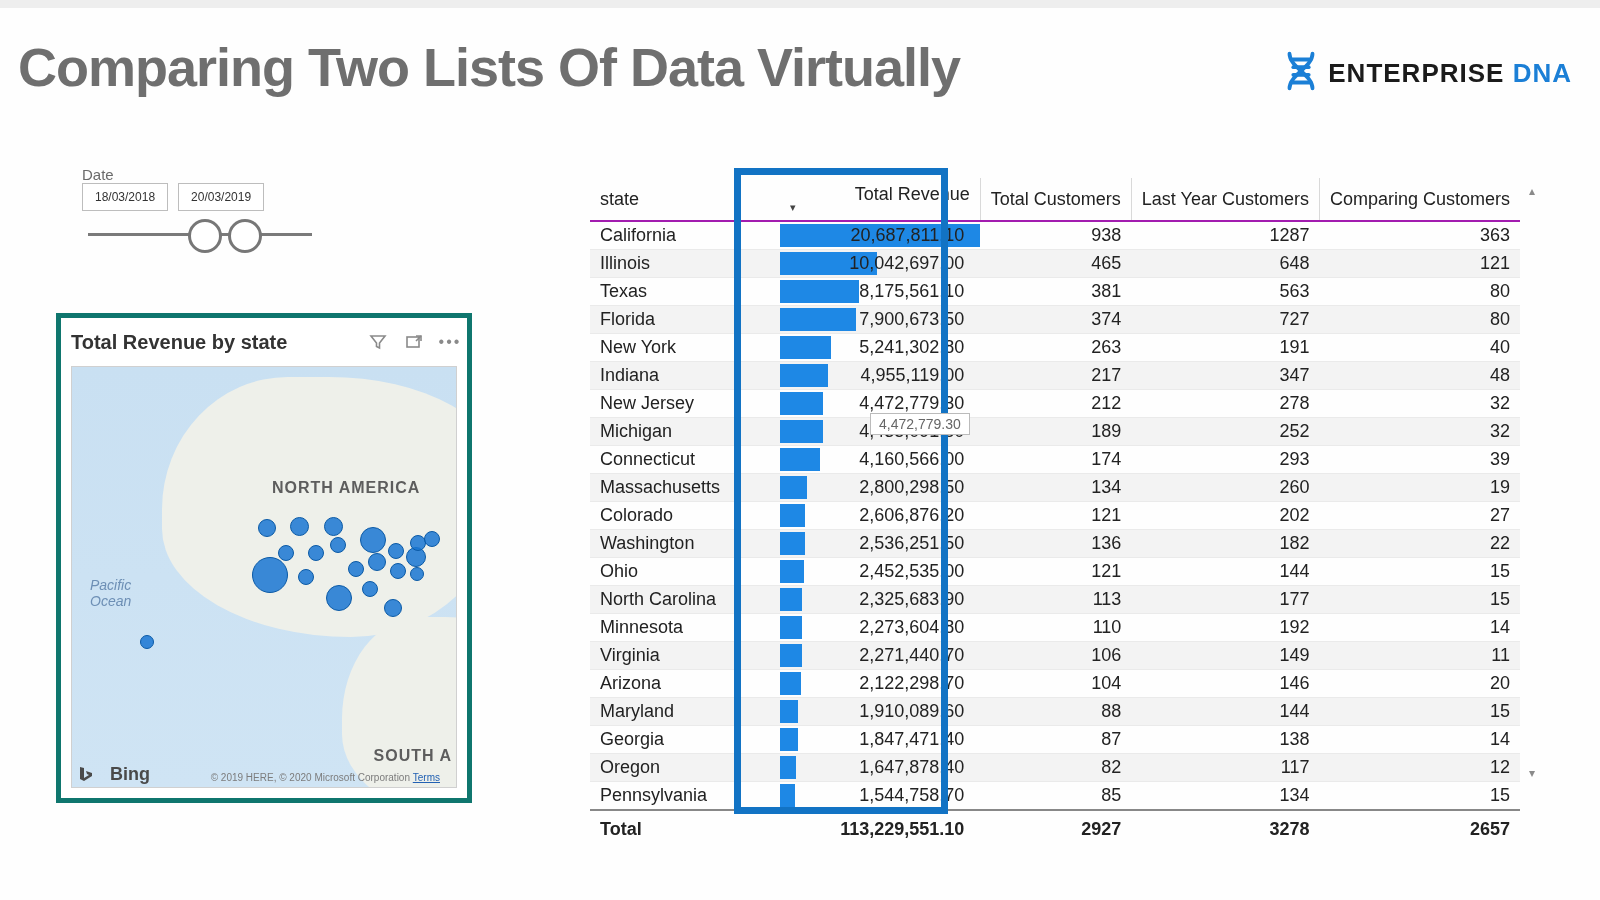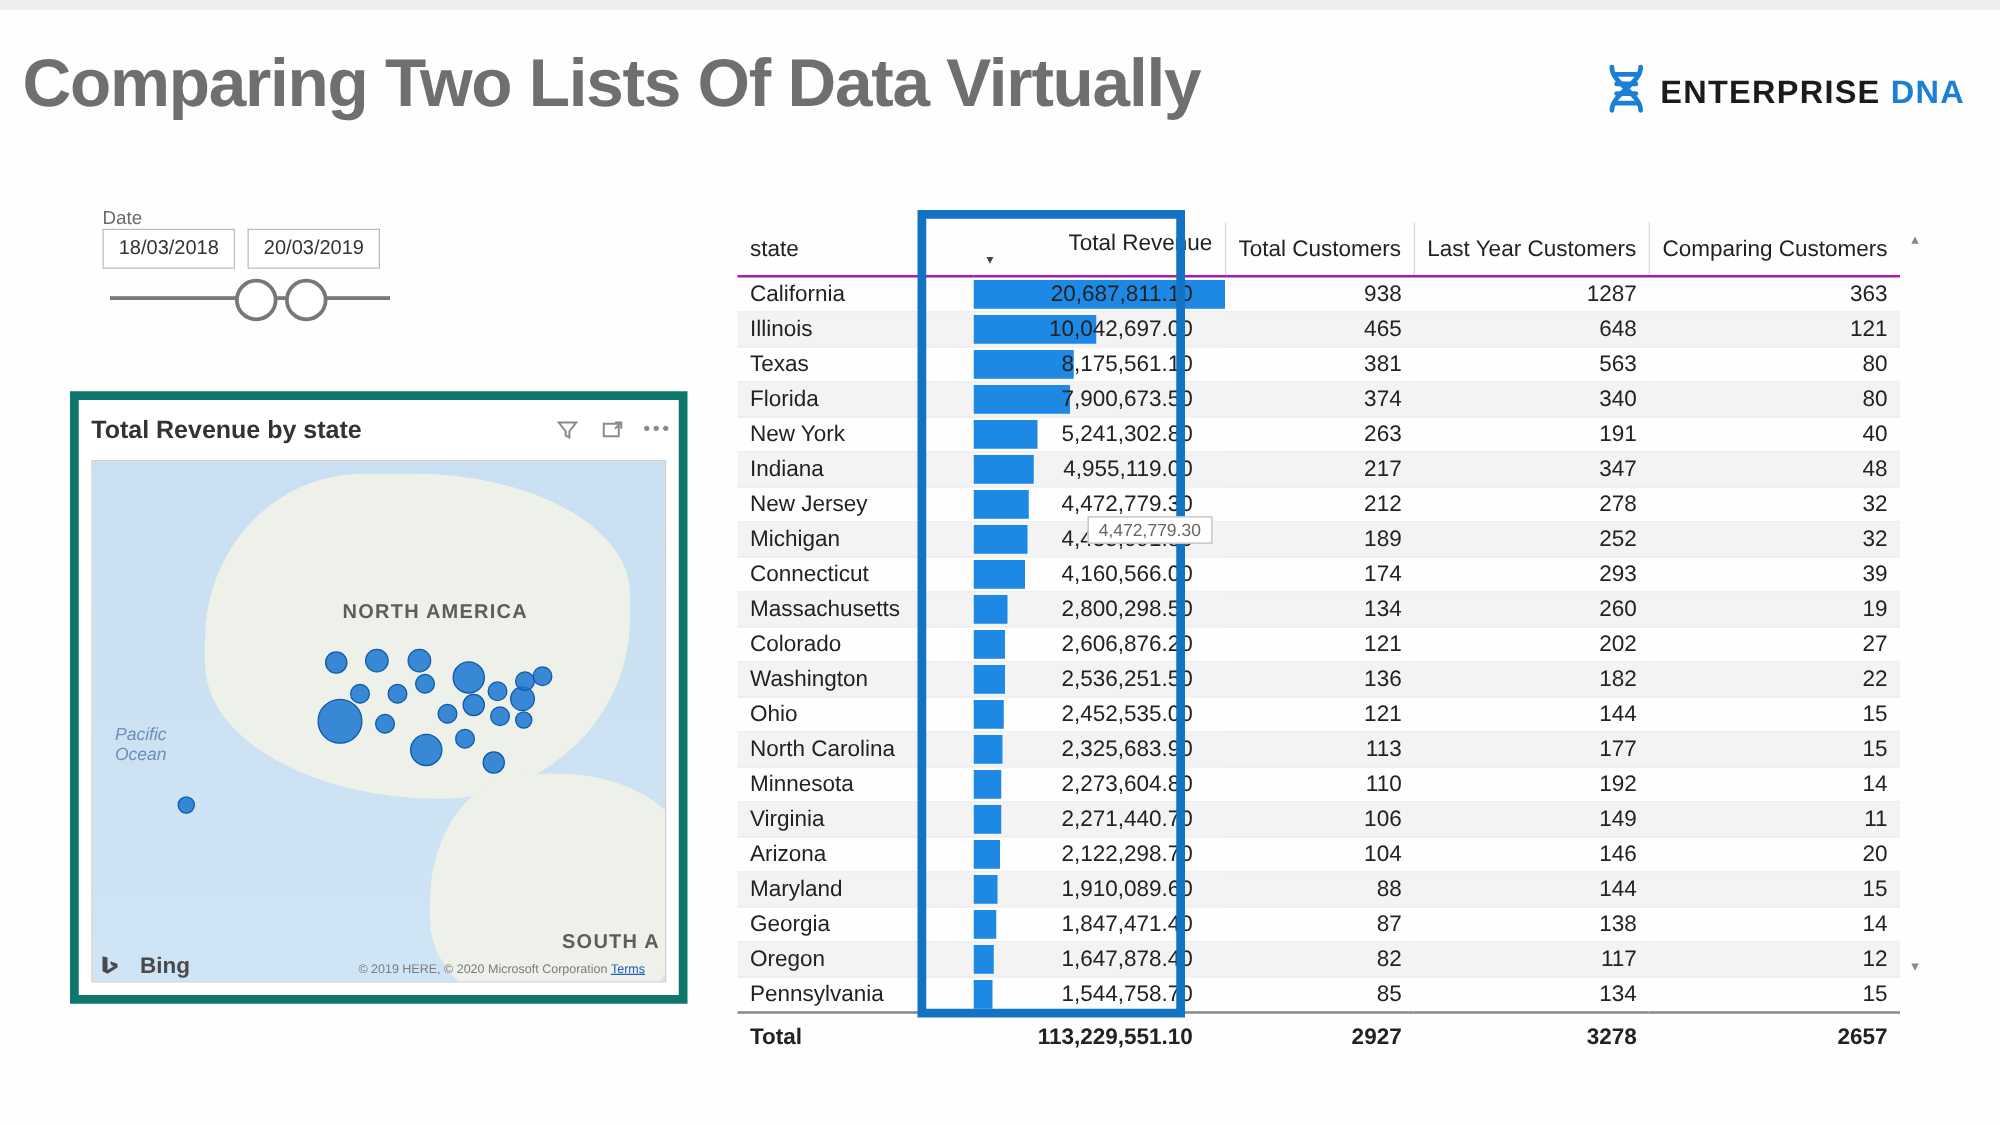--- a/index.html
+++ b/index.html
@@ -7,29 +7,29 @@
   .title{position:absolute;left:18px;top:28px;font-size:54px;font-weight:800;color:#6f6f6f;letter-spacing:-1px}
   .brand{position:absolute;right:28px;top:40px;display:flex;align-items:center;gap:4px}
   .brand-icon svg{width:46px;height:46px}
   .brand-text{font-size:26px;font-weight:800;color:#1b1b1b;letter-spacing:1px}
   .brand-text .dna{color:#1b7fd6}
 
   
   .date-block{position:absolute;left:82px;top:158px;font-size:15px}
   .date-label{color:#6a6a6a;}
   .date-boxes{display:flex;gap:10px}
-  .date-box{border:1px solid #bdbdbd;background:#fff;padding:6px 12px;font-size:16px;color:#333}
+  .date-box{border:1px solid #bdbdbd;background:#fff;padding:6px 12px;font-size:12px;color:#333}
   .slider-track{position:relative;margin-top:22px;height:3px;background:#d0d0d0;width:224px;margin-left:6px}
   .slider-fill{position:absolute;left:0;right:0;top:0;height:3px;background:#7a7a7a}
   .handle{position:absolute;top:-14px;width:28px;height:28px;border:3px solid #777;border-radius:50%;background:#fff}
   .handle.h1{left:100px}
   .handle.h2{left:140px}
 
   
-  .map-card{position:absolute;left:56px;top:305px;width:494px;height:490px;border:7px solid #0f766e;background:#fff;box-sizing:border-box}
+  .map-card{position:absolute;left:56px;top:305px;width:416px;height:490px;border:5px solid #0f766e;background:#fff;box-sizing:border-box}
   .map-head{display:flex;align-items:center;height:40px;padding:4px 6px 0 10px}
   .map-title{font-size:20px;font-weight:700;color:#333;flex:1}
   .map-icons{display:flex;gap:14px;color:#8a8a8a}
   .map-icons span{display:inline-flex;width:22px;height:22px;align-items:center;justify-content:center}
   .map-body{position:absolute;left:10px;right:10px;top:48px;bottom:10px;border:1px solid #d0d0d0;background:linear-gradient(#c9e0f2,#cfe4f4);overflow:hidden}
   .continent-label{position:absolute;font-size:16px;font-weight:700;color:#5d5d5d;letter-spacing:1px}
   .ocean-label{position:absolute;color:#6d8fb5;font-size:14px;font-style:italic}
   .bubble{position:absolute;border-radius:50%;background:rgba(25,118,210,.85);border:1px solid #0b5aa6}
   .land{position:absolute;background:#eef0ea;border-radius:40% 55% 48% 60%/55% 40% 60% 45%;filter:blur(.4px)}
   .map-foot{position:absolute;left:4px;bottom:2px;display:flex;align-items:center;gap:16px;color:#4a4a4a;font-size:18px;font-weight:600}
@@ -40,21 +40,21 @@
   .tbl-wrap{position:absolute;left:590px;top:170px;width:930px;height:608px}
   .tbl-scroll{position:absolute;right:-20px;top:6px;bottom:6px;width:16px}
   .tbl-scroll .up,.tbl-scroll .dn{position:absolute;left:2px;width:12px;height:14px;color:#8a8a8a;font-size:12px;text-align:center}
   .tbl-scroll .up{top:0}.tbl-scroll .dn{bottom:0}
   table{border-collapse:collapse;width:100%;font-size:18px}
   th{color:#222;font-weight:500;text-align:right;padding:6px 10px;border-bottom:2px solid #a21caf;white-space:nowrap}
   th.state{text-align:left;width:178px}
   th.rev{width:188px;text-align:right}
   td{padding:3px 10px;text-align:right;border-bottom:1px solid #eaeaea;color:#222;white-space:nowrap}
   td.state{text-align:left}
-  td.rev{position:relative;padding-right:26px}
+  td.rev{position:relative;padding-right:16px}
   td.rev .bar{position:absolute;left:0;top:2px;bottom:2px;background:#1e88e5;z-index:0}
   td.rev .val{position:relative;z-index:1}
   tr.total td{font-weight:800;border-top:2px solid #888;border-bottom:none;padding-top:8px}
   tr.alt td{background:#f3f3f3}
   .col-divider{border-left:1px solid #d9d9d9}
   .sort-caret{display:block;font-size:11px;color:#444;margin-top:-4px;text-align:left}
   .rev-hilite{position:absolute;left:734px;top:160px;width:200px;height:632px;border:7px solid #1273c4;pointer-events:none;z-index:5}
   .tooltip{position:absolute;left:870px;top:405px;background:#fff;border:1px solid #bbb;padding:2px 8px;font-size:14px;color:#666;z-index:6}
 </style>
 </head>
@@ -191,21 +191,21 @@
             <td class="state">Texas</td>
             <td class="rev"><span class="bar" style="width:39.5%"></span><span class="val">8,175,561.10</span></td>
             <td>381</td>
             <td>563</td>
             <td>80</td>
           </tr>
           <tr class="alt">
             <td class="state">Florida</td>
             <td class="rev"><span class="bar" style="width:38.2%"></span><span class="val">7,900,673.50</span></td>
             <td>374</td>
-            <td>340</td>
+            <td>727</td>
             <td>80</td>
           </tr>
           <tr>
             <td class="state">New York</td>
             <td class="rev"><span class="bar" style="width:25.3%"></span><span class="val">5,241,302.80</span></td>
             <td>263</td>
             <td>191</td>
             <td>40</td>
           </tr>
           <tr class="alt">

